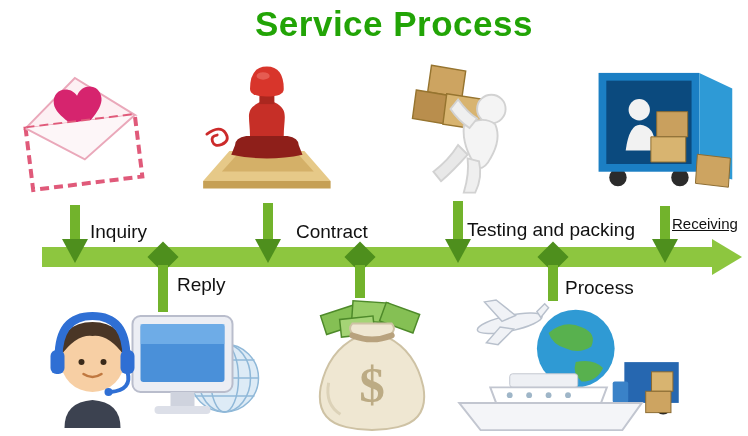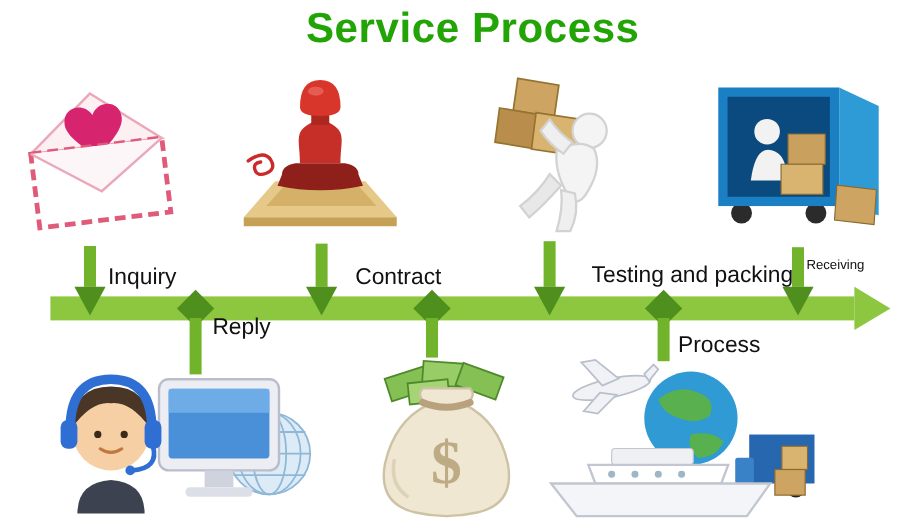--- a/index.html
+++ b/index.html
@@ -36,21 +36,21 @@
     border-left:13px solid transparent;border-right:13px solid transparent;
     border-top:24px solid var(--arrow-dark-green,#4e8f1d);
   }
   .diamond{
     position:absolute;width:22px;height:22px;background:var(--arrow-dark-green,#4e8f1d);
     transform:rotate(45deg);
   }
   .label{
     position:absolute;font-size:19px;color:#111;white-space:nowrap;
   }
-  .label.small{font-size:11px;}
+  .label.small{font-size:15px;text-decoration:underline;}
   .icon{position:absolute;}
 </style>
 </head>
 <body>
 
 <div class="canvas">
 
   <div class="title">Service Process</div>
 
   <div class="band"></div>
@@ -197,18 +197,18 @@
     <path d="M40 92 L160 92 L154 108 L46 108 Z" fill="#ffffff" stroke="#c2c6d0" stroke-width="2"></path>
     <path d="M8 108 L196 108 L176 136 L30 136 Z" fill="#f4f5f8" stroke="#c2c6d0" stroke-width="2"></path>
     <circle cx="60" cy="100" r="3" fill="#9fb6c8"></circle>
     <circle cx="80" cy="100" r="3" fill="#9fb6c8"></circle>
     <circle cx="100" cy="100" r="3" fill="#9fb6c8"></circle>
     <circle cx="120" cy="100" r="3" fill="#9fb6c8"></circle>
   </svg>
 
   <span class="label" style="left:90px;top:221px">Inquiry</span>
   <span class="label" style="left:296px;top:221px">Contract</span>
-  <span class="label" style="left:493px;top:219px">Testing and packing</span>
+  <span class="label" style="left:467px;top:219px">Testing and packing</span>
   <span class="label small" style="left:672px;top:215px">Receiving</span>
-  <span class="label" style="left:177px;top:262px">Reply</span>
+  <span class="label" style="left:177px;top:274px">Reply</span>
   <span class="label" style="left:565px;top:277px">Process</span>
 
 </div>
 
 </body></html>

